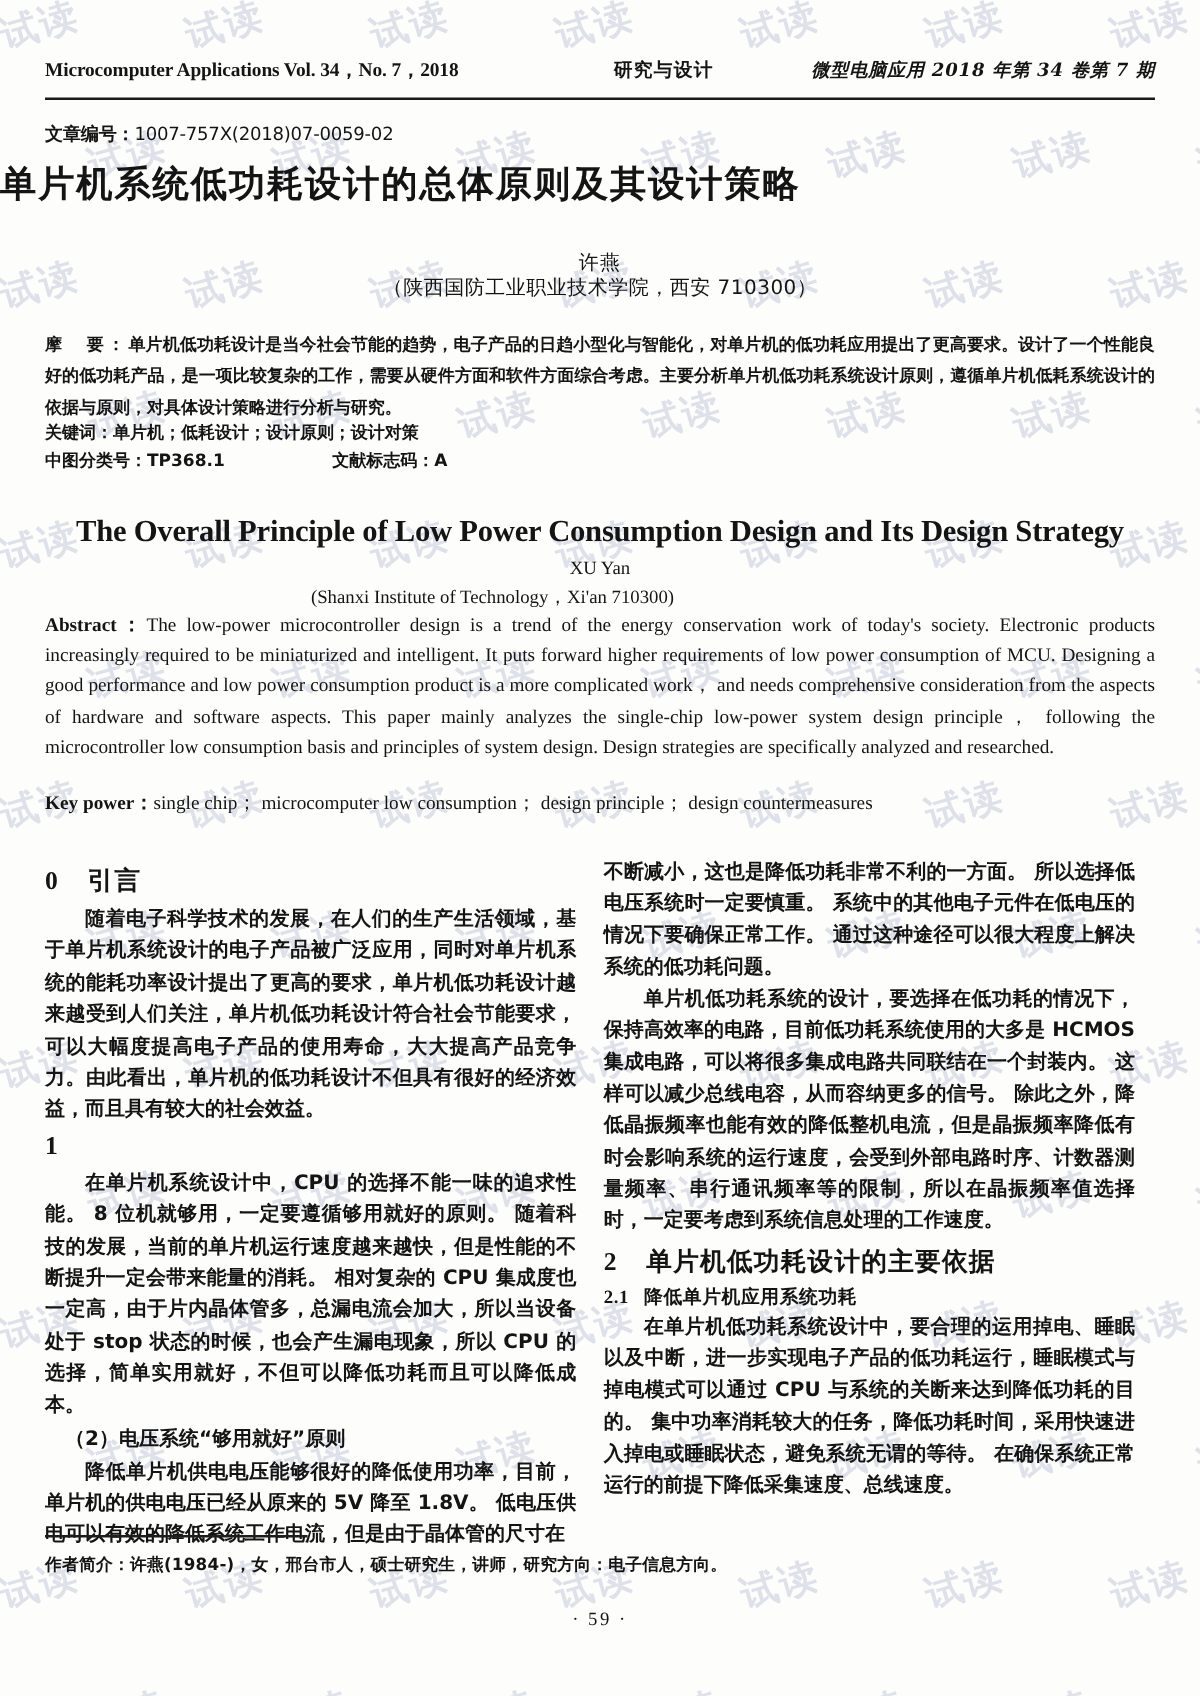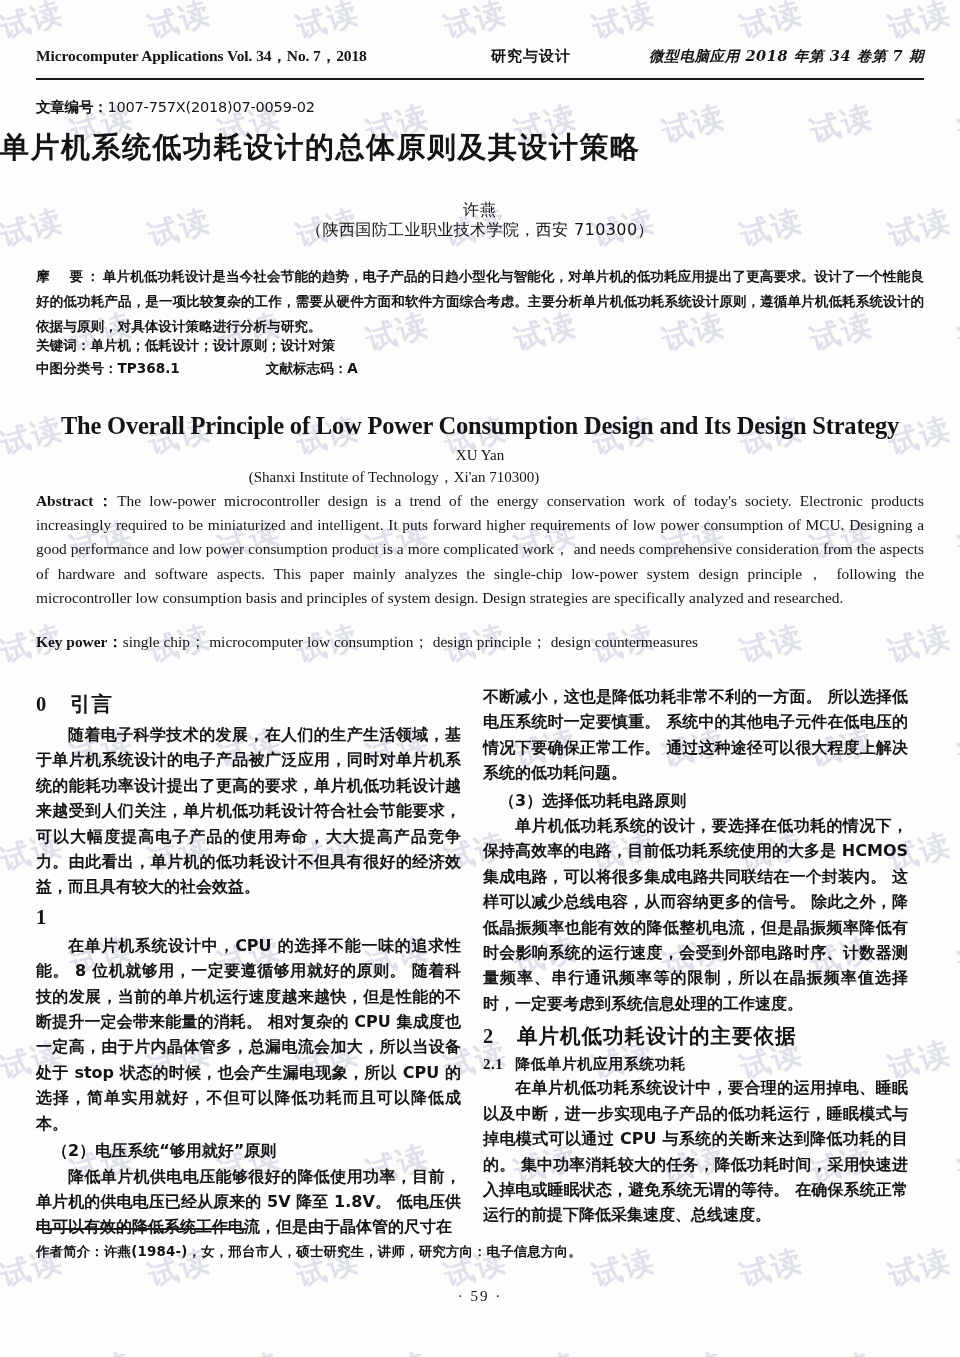--- a/index.html
+++ b/index.html
@@ -469,21 +469,20 @@
         <p class="para indent">随着电子科学技术的发展，在人们的生产生活领域，基于单片机系统设计的电子产品被广泛应用，同时对单片机系统的能耗功率设计提出了更高的要求，单片机低功耗设计越来越受到人们关注，单片机低功耗设计符合社会节能要求，可以大幅度提高电子产品的使用寿命，大大提高产品竞争力。由此看出，单片机的低功耗设计不但具有很好的经济效益，而且具有较大的社会效益。</p>
         <div class="sec-h">
           <span class="num">1</span>
         </div>
         <p class="para indent">在单片机系统设计中，CPU 的选择不能一味的追求性能。 8 位机就够用，一定要遵循够用就好的原则。 随着科技的发展，当前的单片机运行速度越来越快，但是性能的不断提升一定会带来能量的消耗。 相对复杂的 CPU 集成度也一定高，由于片内晶体管多，总漏电流会加大，所以当设备处于 stop 状态的时候，也会产生漏电现象，所以 CPU 的选择，简单实用就好，不但可以降低功耗而且可以降低成本。</p>
         <p class="para sublabel">（2）电压系统“够用就好”原则</p>
         <p class="para indent">降低单片机供电电压能够很好的降低使用功率，目前，单片机的供电电压已经从原来的 5V 降至 1.8V。 低电压供电可以有效的降低系统工作电流，但是由于晶体管的尺寸在</p>
       </div>
     <div class="col" id="col-right">
         <p class="para">不断减小，这也是降低功耗非常不利的一方面。 所以选择低电压系统时一定要慎重。 系统中的其他电子元件在低电压的情况下要确保正常工作。 通过这种途径可以很大程度上解决系统的低功耗问题。</p>
-        <p class="para sublabel">（3）选择低功耗电路原则</p>
         <p class="para indent">单片机低功耗系统的设计，要选择在低功耗的情况下，保持高效率的电路，目前低功耗系统使用的大多是 HCMOS 集成电路，可以将很多集成电路共同联结在一个封装内。 这样可以减少总线电容，从而容纳更多的信号。 除此之外，降低晶振频率也能有效的降低整机电流，但是晶振频率降低有时会影响系统的运行速度，会受到外部电路时序、计数器测量频率、串行通讯频率等的限制，所以在晶振频率值选择时，一定要考虑到系统信息处理的工作速度。</p>
         <div class="sec-h">
           <span class="num">2</span>
           <span>单片机低功耗设计的主要依据</span>
         </div>
         <div class="sub-h"><span class="num">2.1</span><span>降低单片机应用系统功耗</span></div>
         <p class="para indent">在单片机低功耗系统设计中，要合理的运用掉电、睡眠以及中断，进一步实现电子产品的低功耗运行，睡眠模式与掉电模式可以通过 CPU 与系统的关断来达到降低功耗的目的。 集中功率消耗较大的任务，降低功耗时间，采用快速进入掉电或睡眠状态，避免系统无谓的等待。 在确保系统正常运行的前提下降低采集速度、总线速度。</p>
       </div>
 
     <div id="footnote-rule"></div>

